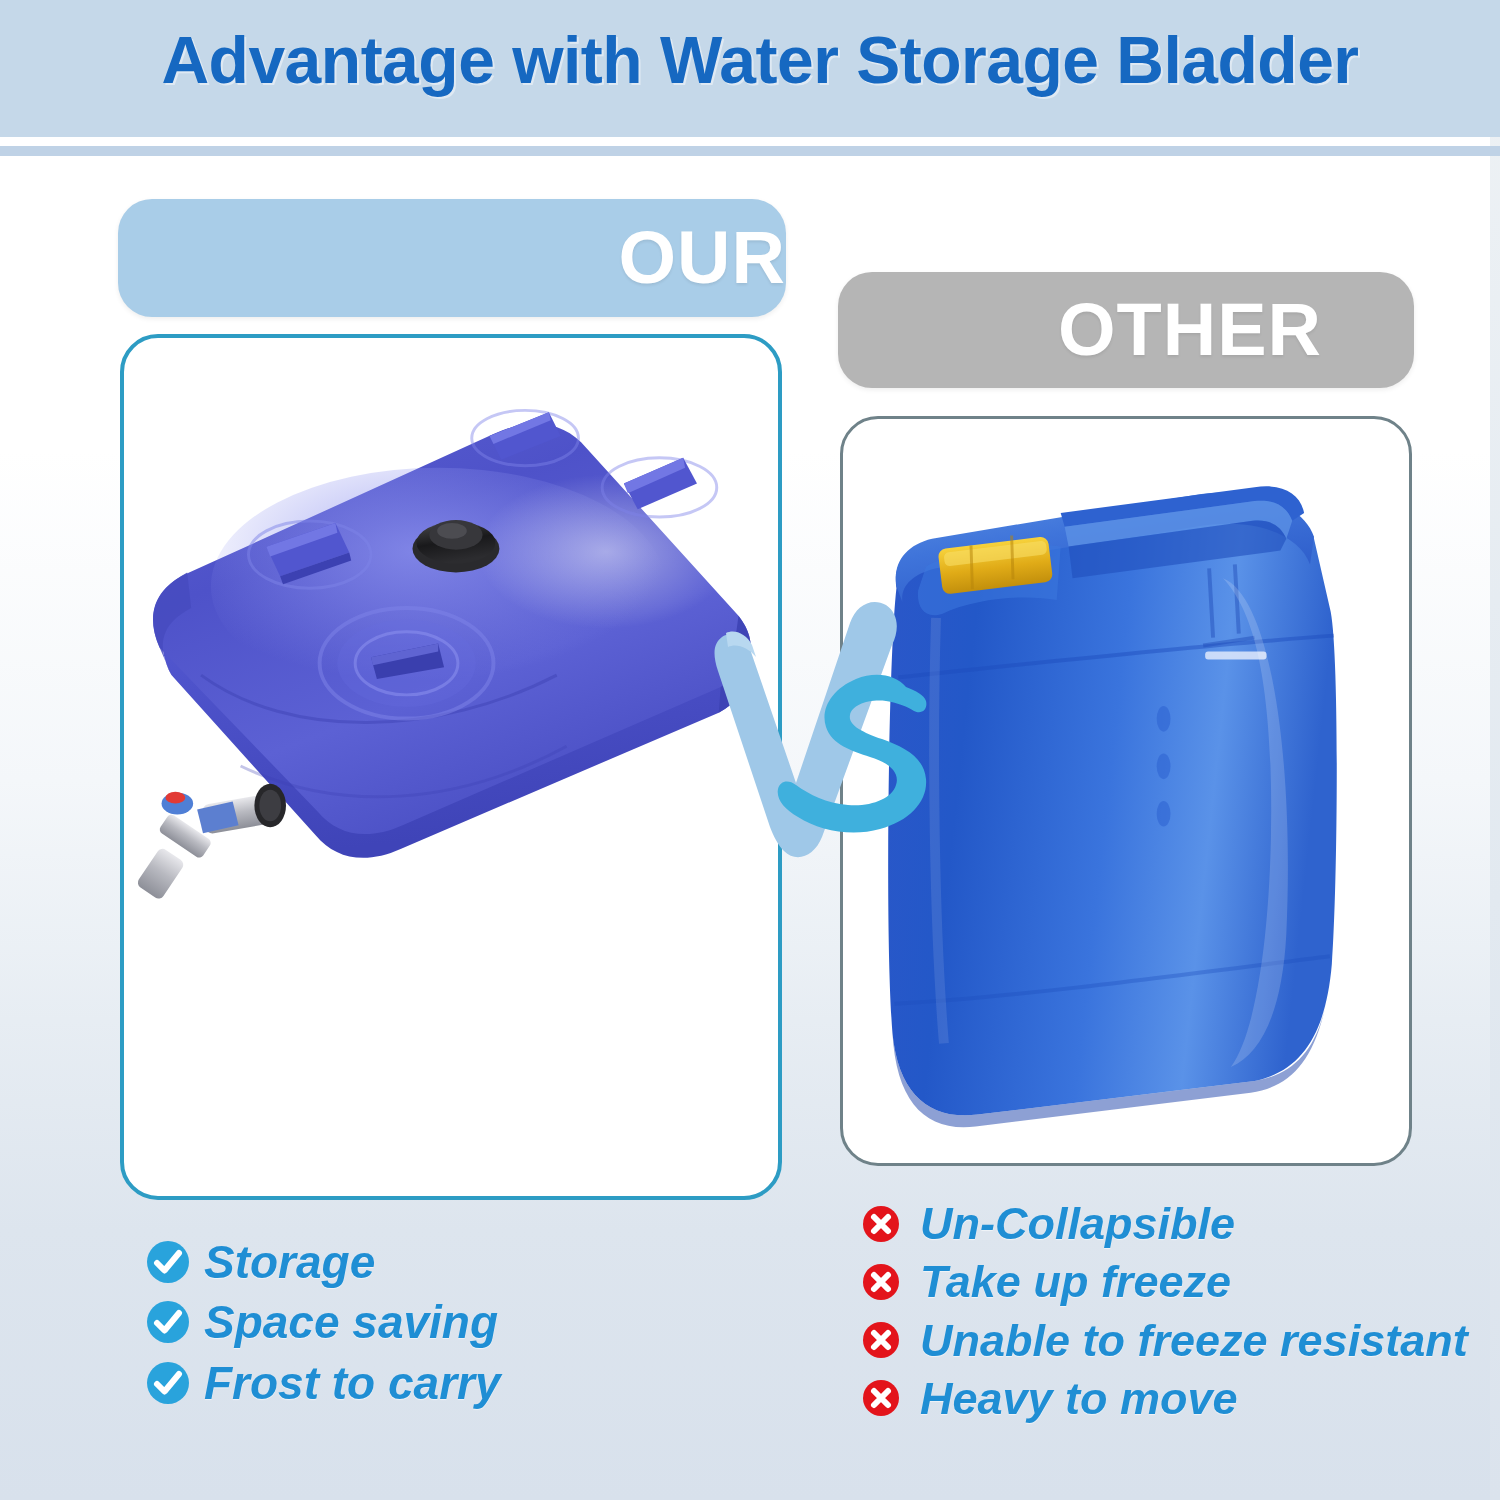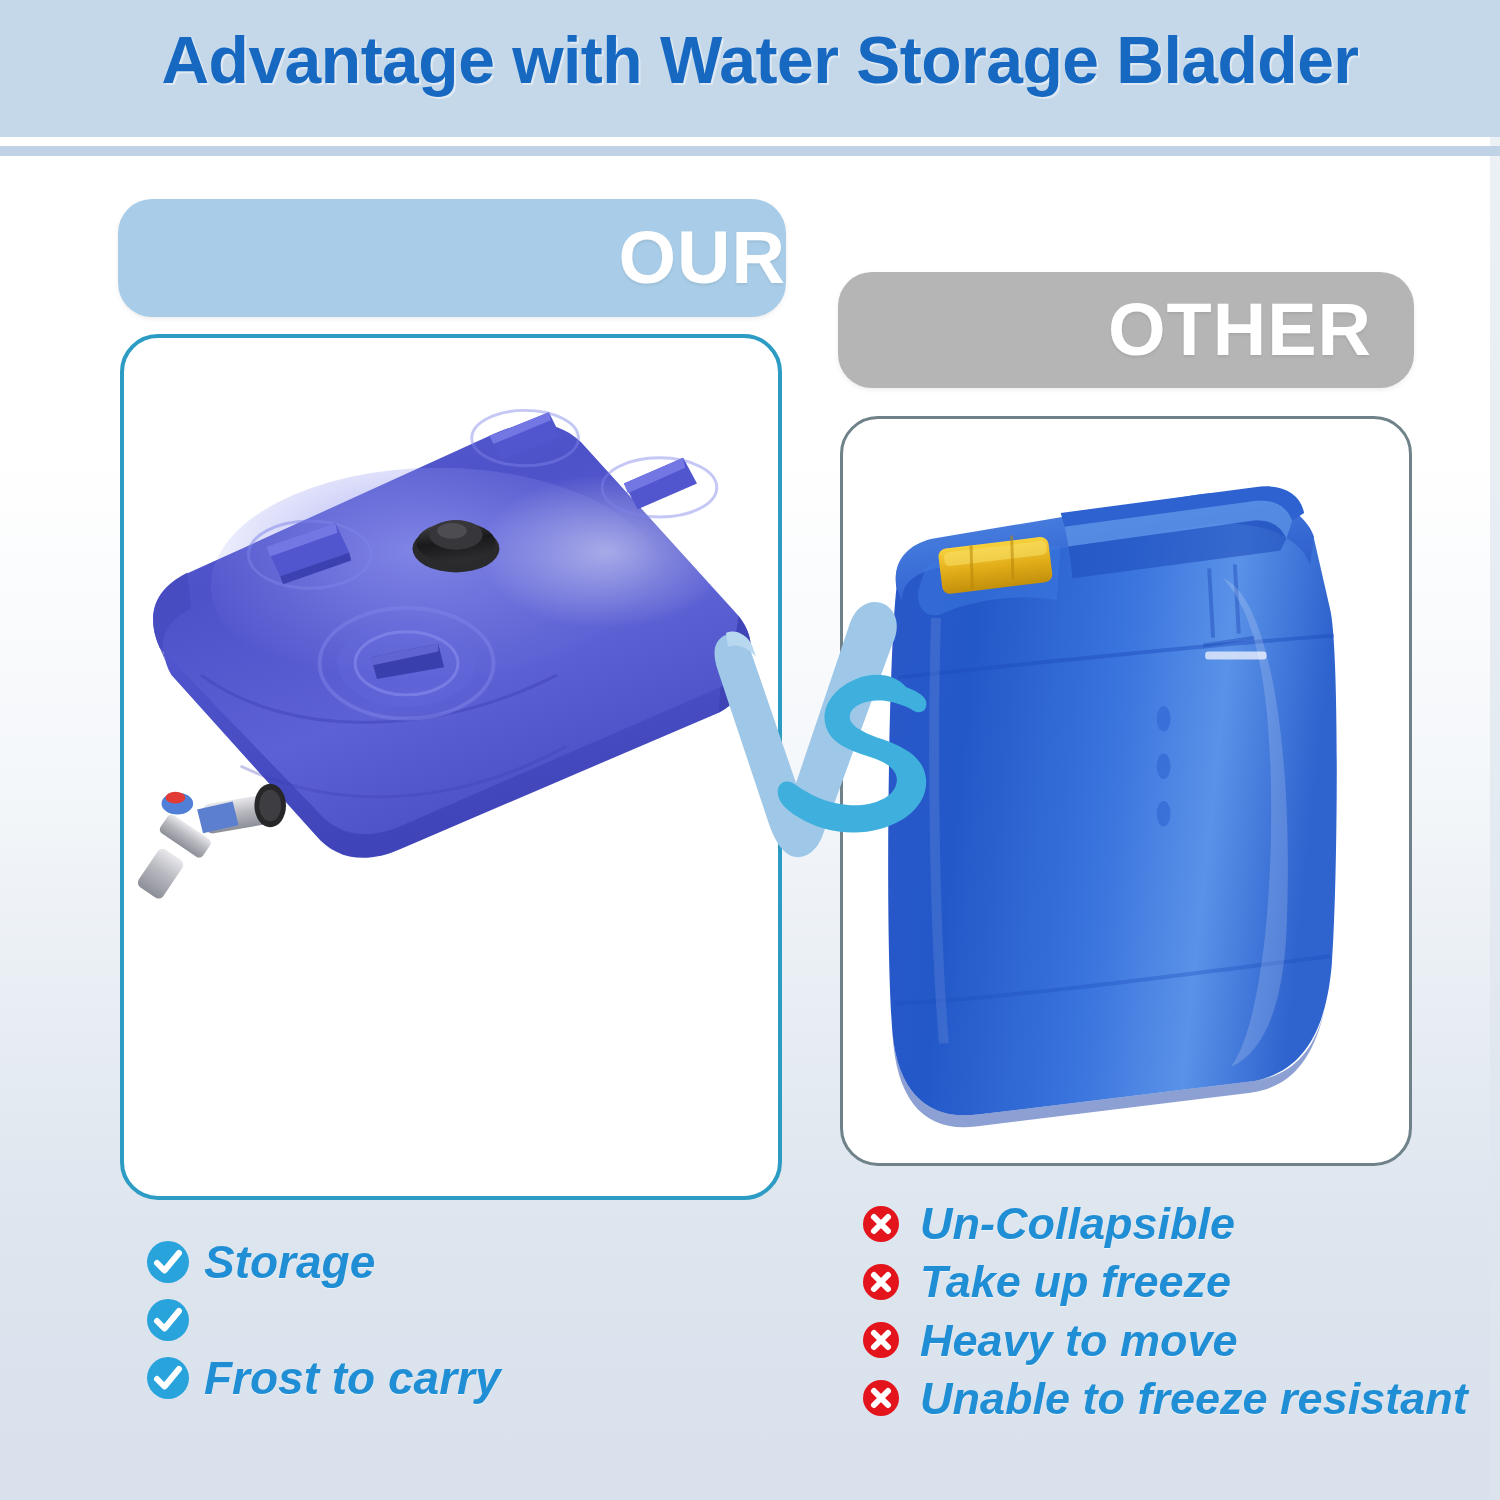--- a/index.html
+++ b/index.html
@@ -76,21 +76,21 @@
     width: 668px;
     height: 118px;
     background: #a9cde8;
   }
   #badge-other {
     left: 838px;
     top: 272px;
     width: 576px;
     height: 116px;
     background: #b5b5b5;
-    padding-right: 42px;
+    padding-right: 92px;
   }
   .badge-label {
     color: #ffffff;
     font-weight: bold;
     font-size: 74px;
     letter-spacing: 1px;
     line-height: 1;
     text-shadow: 0 2px 3px rgba(0,0,0,0.08);
   }
 
@@ -442,20 +442,21 @@
       <span class="feature-text">Storage</span>
     </div>
 
     <div class="feature-row">
       <span class="icon-wrap">
         <svg width="44" height="44" viewBox="0 0 44 44">
           <circle cx="22" cy="22" r="21" fill="#29a3dc"></circle>
           <path d="M 11 23 L 18.5 30.5 L 33 13" stroke="#ffffff" stroke-width="6" fill="none" stroke-linecap="round" stroke-linejoin="round"></path>
         </svg>
       </span>
+      <span class="feature-text">Space saving</span>
     </div>
 
     <div class="feature-row">
       <span class="icon-wrap">
         <svg width="44" height="44" viewBox="0 0 44 44">
           <circle cx="22" cy="22" r="21" fill="#29a3dc"></circle>
           <path d="M 11 23 L 18.5 30.5 L 33 13" stroke="#ffffff" stroke-width="6" fill="none" stroke-linecap="round" stroke-linejoin="round"></path>
         </svg>
       </span>
       <span class="feature-text">Frost to carry</span>
@@ -485,27 +486,27 @@
       <span class="feature-text">Take up freeze</span>
     </div>
 
     <div class="feature-row">
       <span class="icon-wrap">
         <svg width="38" height="38" viewBox="0 0 38 38">
           <circle cx="19" cy="19" r="18" fill="#e3141b"></circle>
           <path d="M 12 12 L 26 26 M 26 12 L 12 26" stroke="#ffffff" stroke-width="6" stroke-linecap="round"></path>
         </svg>
       </span>
-      <span class="feature-text">Heavy to move</span>
+      <span class="feature-text">Unable to freeze resistant</span>
     </div>
 
     <div class="feature-row">
       <span class="icon-wrap">
         <svg width="38" height="38" viewBox="0 0 38 38">
           <circle cx="19" cy="19" r="18" fill="#e3141b"></circle>
           <path d="M 12 12 L 26 26 M 26 12 L 12 26" stroke="#ffffff" stroke-width="6" stroke-linecap="round"></path>
         </svg>
       </span>
-      <span class="feature-text">Unable to freeze resistant</span>
+      <span class="feature-text">Heavy to move</span>
     </div>
   </div>
 
 </div>
 
 </body></html>

